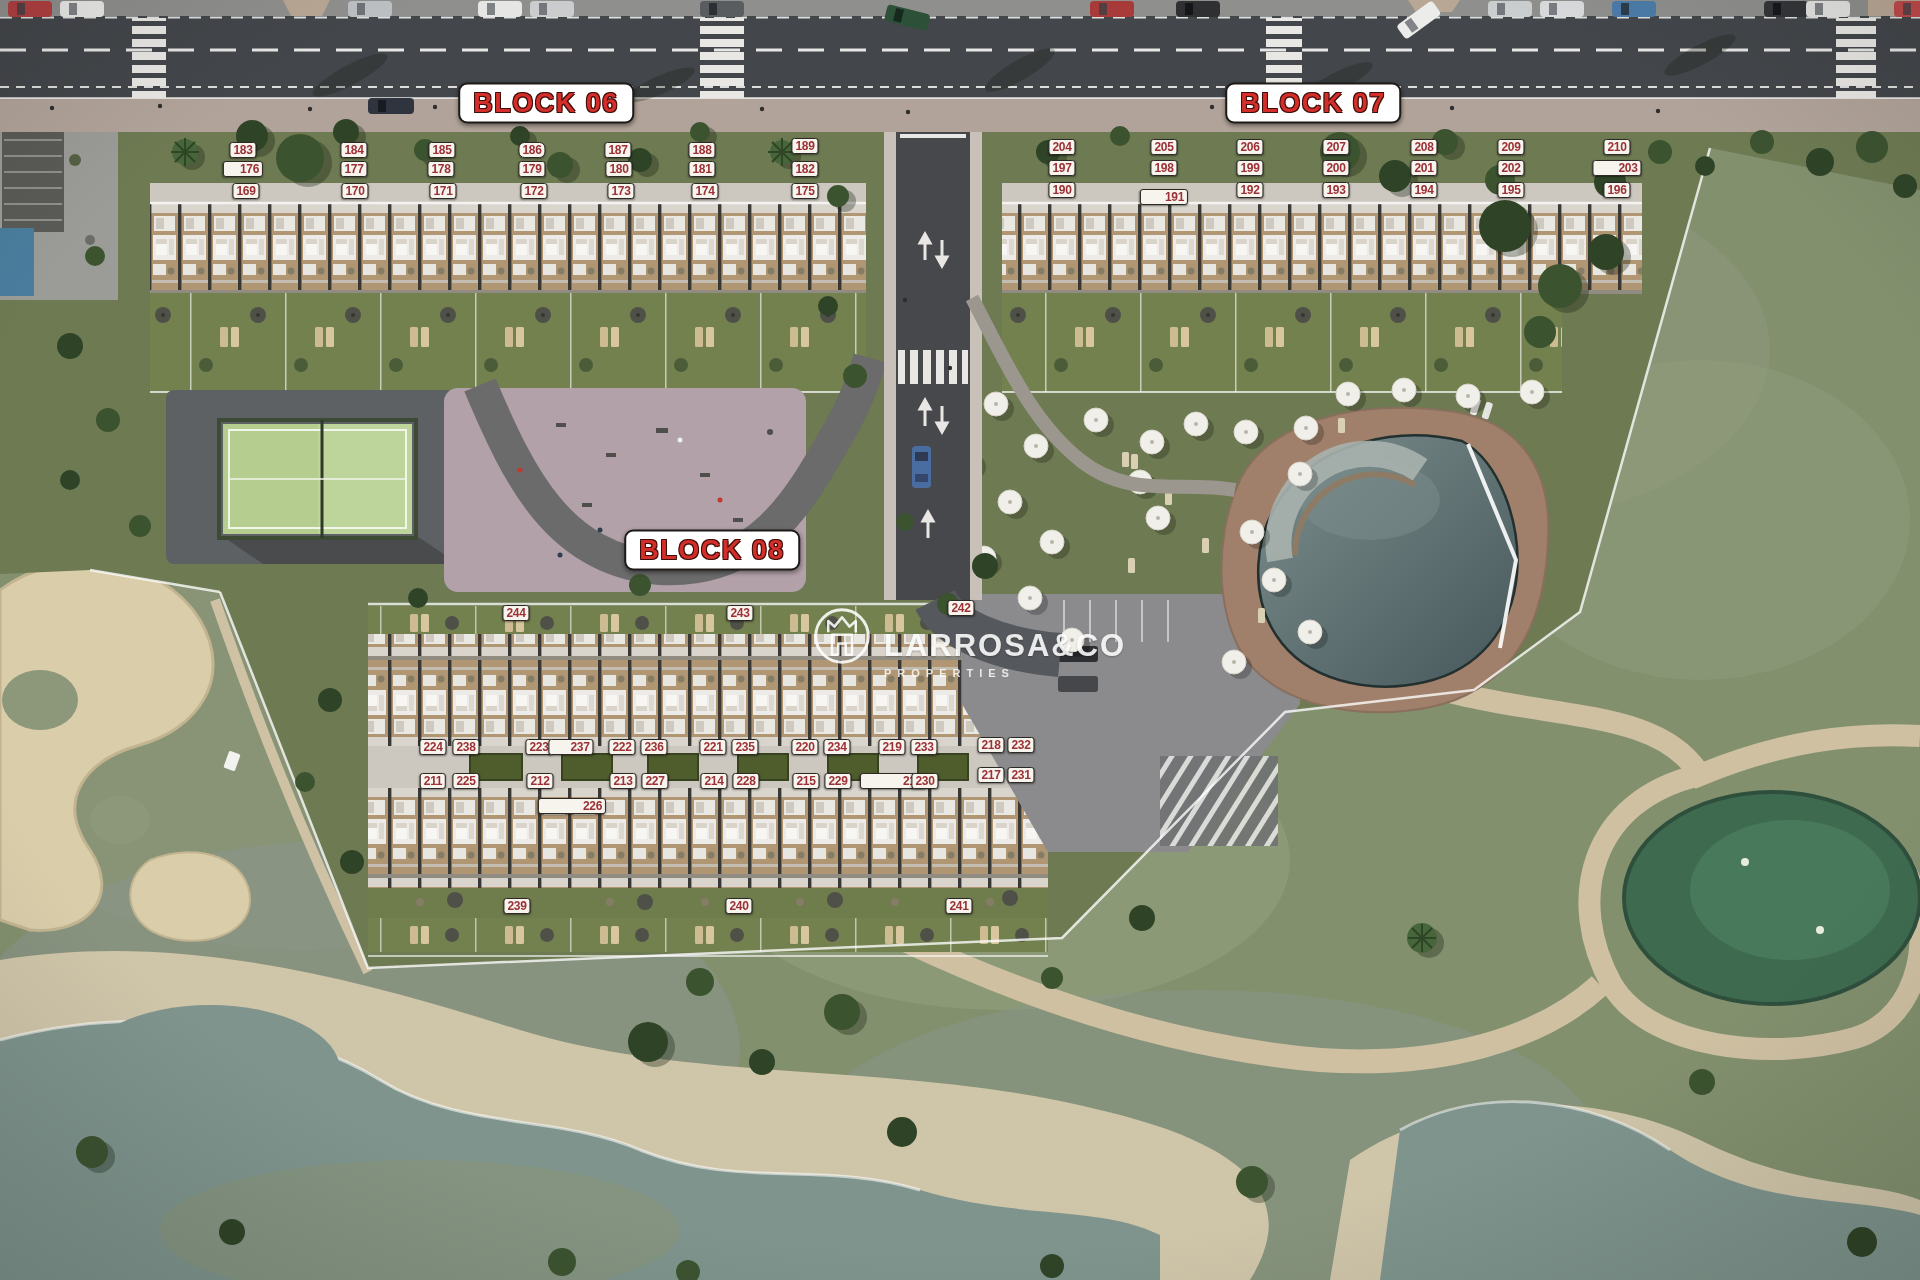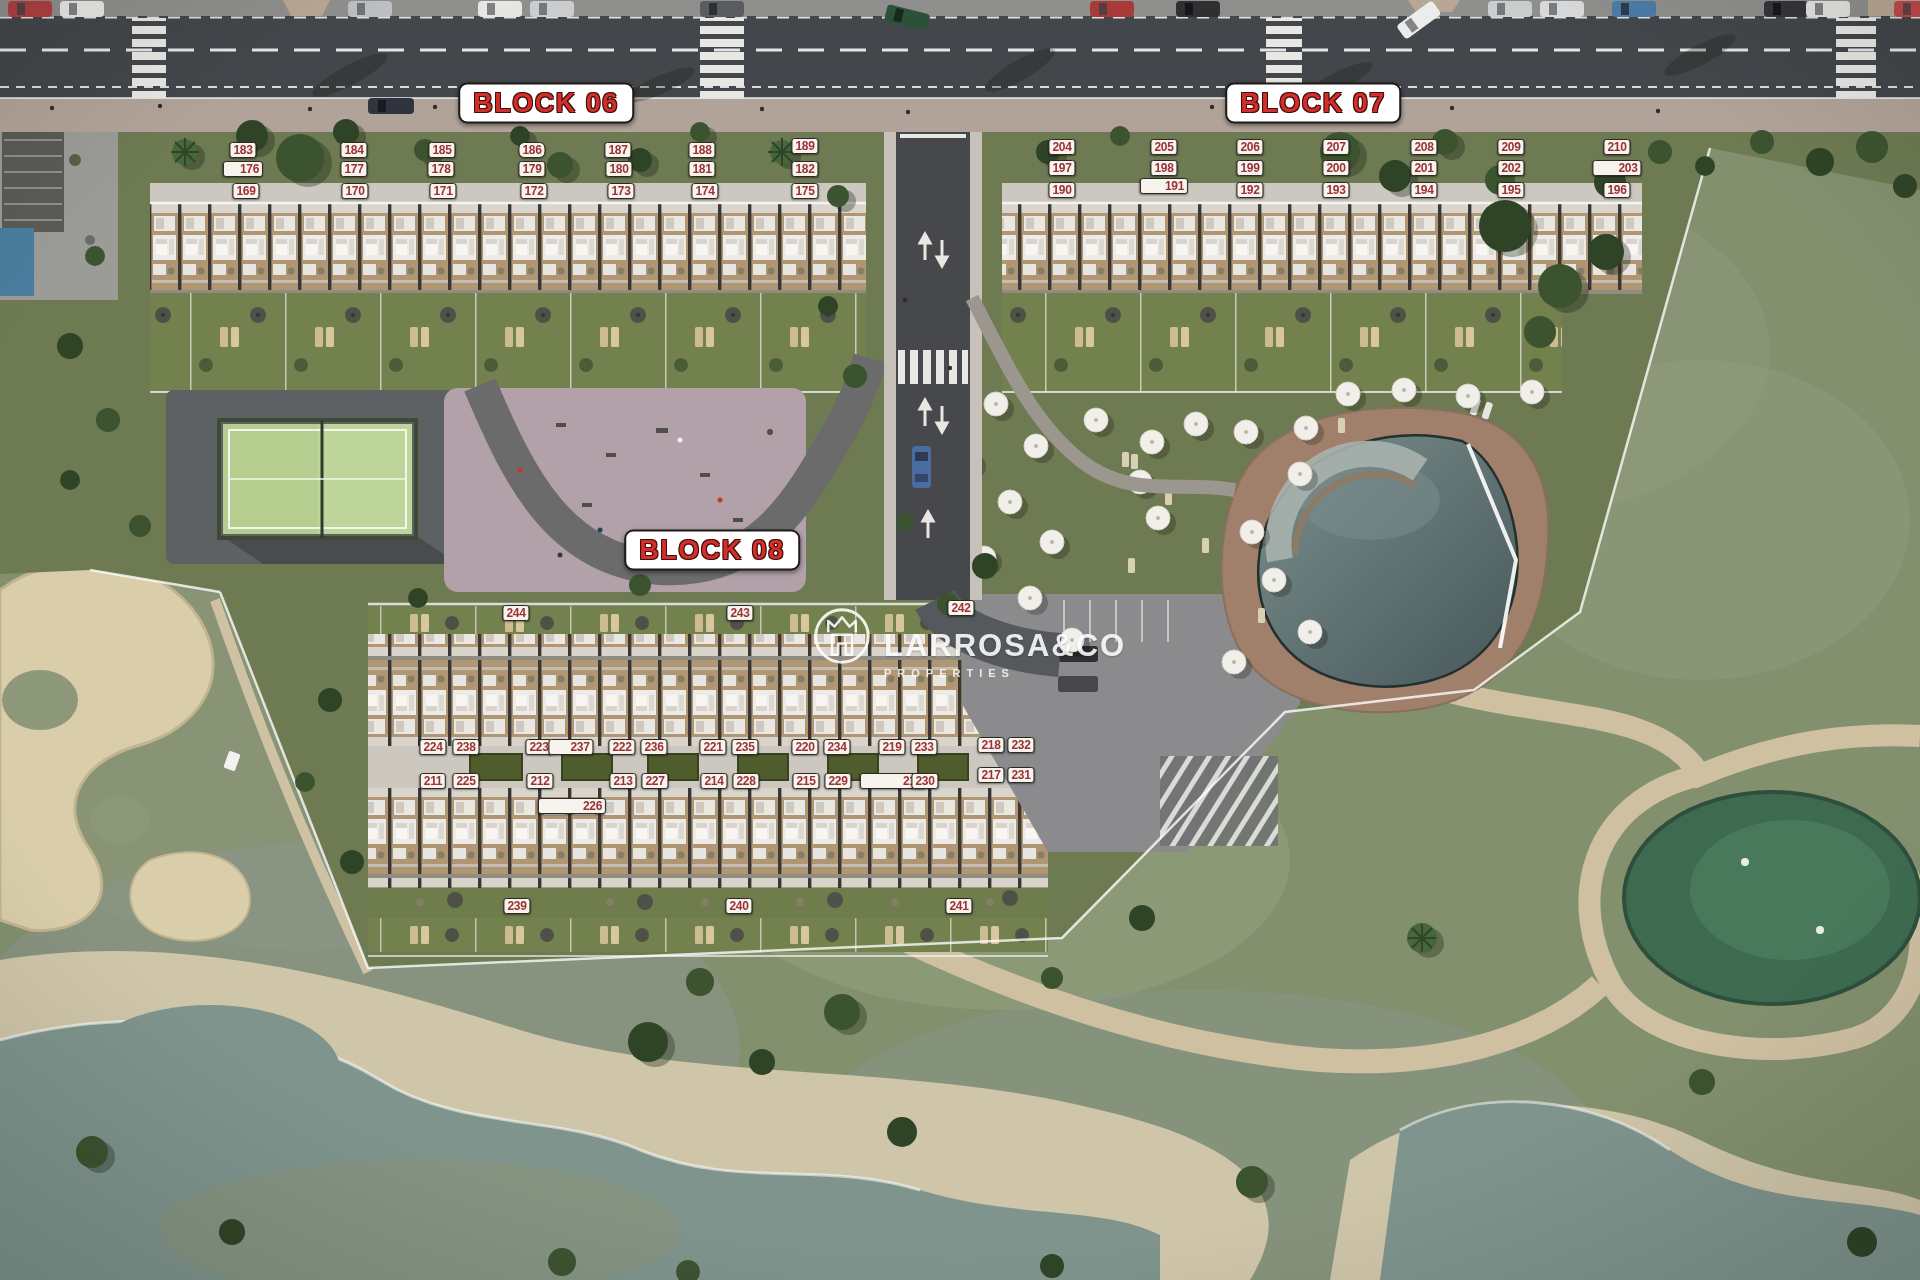--- a/index.html
+++ b/index.html
@@ -641,21 +641,21 @@
       <div class="unit-label" style="left: 1511px; top: 147px;">209</div>
       <div class="unit-label" style="left: 1617px; top: 147px;">210</div>
       <div class="unit-label" style="left: 1062px; top: 168px;">197</div>
       <div class="unit-label" style="left: 1164px; top: 168px;">198</div>
       <div class="unit-label" style="left: 1250px; top: 168px;">199</div>
       <div class="unit-label" style="left: 1336px; top: 168px;">200</div>
       <div class="unit-label" style="left: 1424px; top: 168px;">201</div>
       <div class="unit-label" style="left: 1511px; top: 168px;">202</div>
       <div class="unit-label" style="left: 1617px; top: 168px; padding-left: 25px;">203</div>
       <div class="unit-label" style="left: 1062px; top: 190px;">190</div>
-      <div class="unit-label" style="left: 1164px; top: 186px; padding-left: 24px;">191</div>
+      <div class="unit-label" style="left: 1164px; top: 197px; padding-left: 24px;">191</div>
       <div class="unit-label" style="left: 1250px; top: 190px;">192</div>
       <div class="unit-label" style="left: 1336px; top: 190px;">193</div>
       <div class="unit-label" style="left: 1424px; top: 190px;">194</div>
       <div class="unit-label" style="left: 1511px; top: 190px;">195</div>
       <div class="unit-label" style="left: 1617px; top: 190px;">196</div>
       <div class="block-title" style="left: 712px; top: 550px;">BLOCK 08</div>
       <div class="unit-label" style="left: 516px; top: 613px;">244</div>
       <div class="unit-label" style="left: 740px; top: 613px;">243</div>
       <div class="unit-label" style="left: 961px; top: 608px;">242</div>
       <div class="unit-label" style="left: 433px; top: 747px;">224</div>

